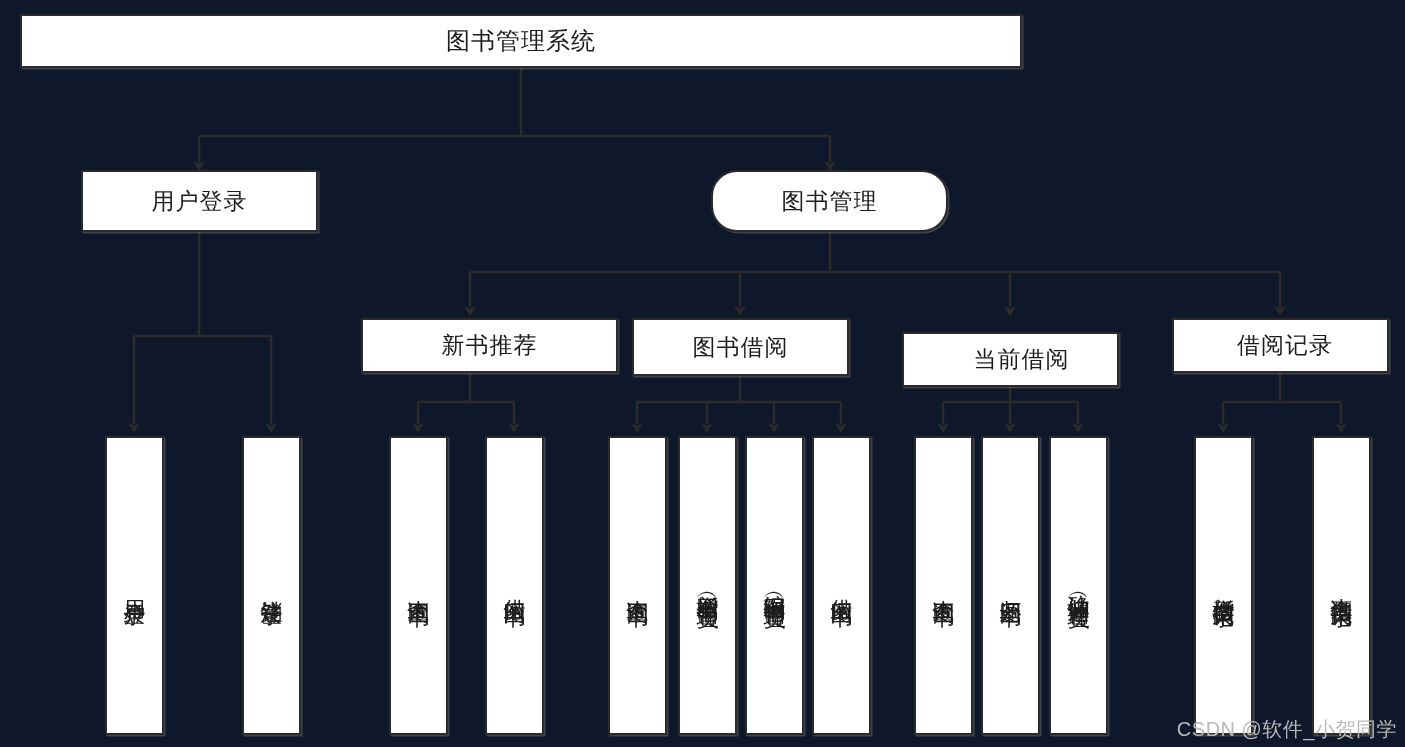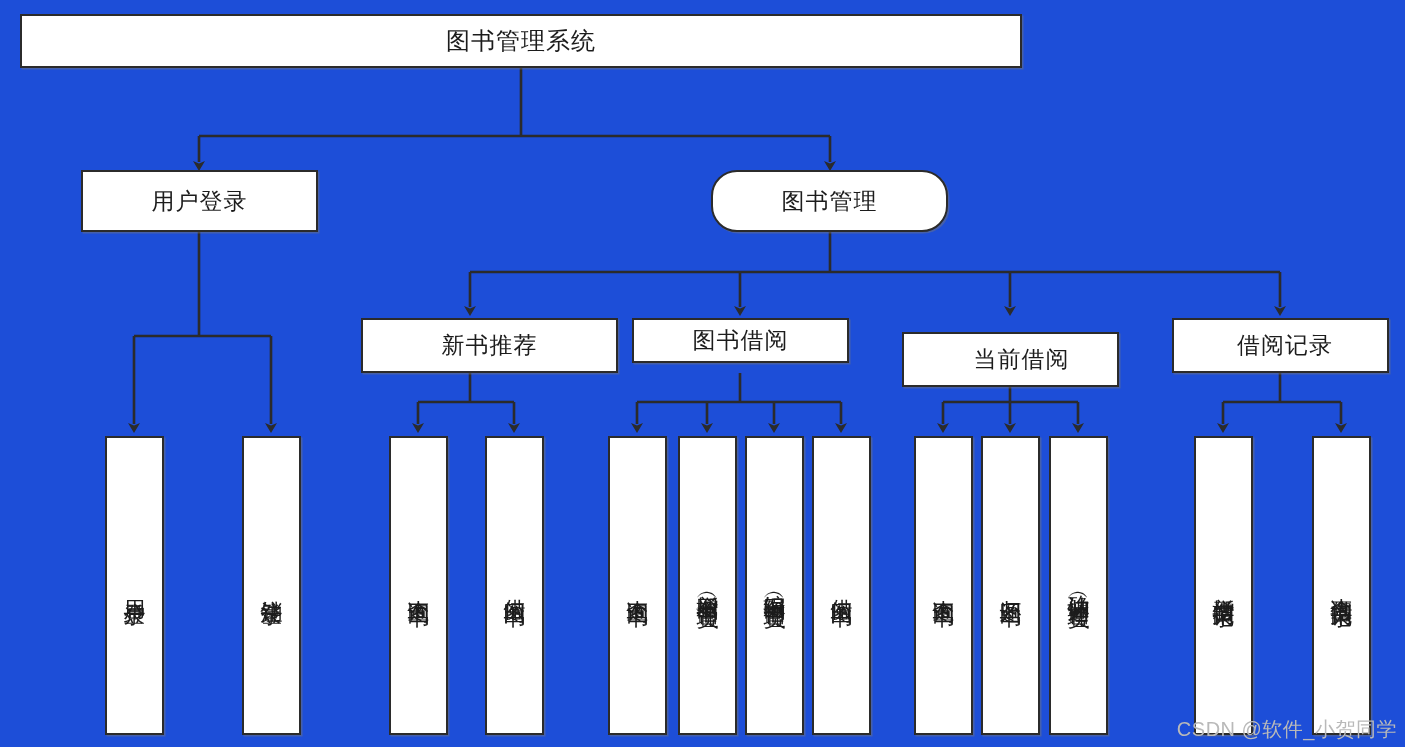--- a/index.html
+++ b/index.html
@@ -8,21 +8,21 @@
     padding: 0;
     background: #ffffff;
   }
   body {
     font-family: "Liberation Sans", "DejaVu Sans", sans-serif;
   }
   #canvas {
     position: relative;
     width: 1405px;
     height: 747px;
-    background: #1d4ed8;
+    background: #0f172a;
     overflow: hidden;
   }
   #diagram-svg {
     position: absolute;
     left: 0;
     top: 0;
     width: 1405px;
     height: 747px;
   }
   .node {
@@ -135,21 +135,21 @@
   <div class="node" style="left:81px; top:170px; width:237px; height:62px;">
     <span class="label">用户登录</span>
   </div>
   <div class="node" style="left:711px; top:170px; width:237px; height:62px;border-radius:26px;">
     <span class="label">图书管理</span>
   </div>
 
   <div class="node" style="left:361px; top:318px; width:257px; height:55px;">
     <span class="label">新书推荐</span>
   </div>
-  <div class="node" style="left:632px; top:318px; width:217px; height:45px;">
+  <div class="node" style="left:632px; top:318px; width:217px; height:58px;">
     <span class="label">图书借阅</span>
   </div>
   <div class="node" style="left:902px; top:332px; width:217px; height:55px;padding-left:22px;">
     <span class="label">当前借阅</span>
   </div>
   <div class="node" style="left:1172px; top:318px; width:217px; height:55px;padding-left:9px;">
     <span class="label">借阅记录</span>
   </div>
 
   <div class="node vertical" style="left:105px; top:436px; width:59px; height:299px;">

